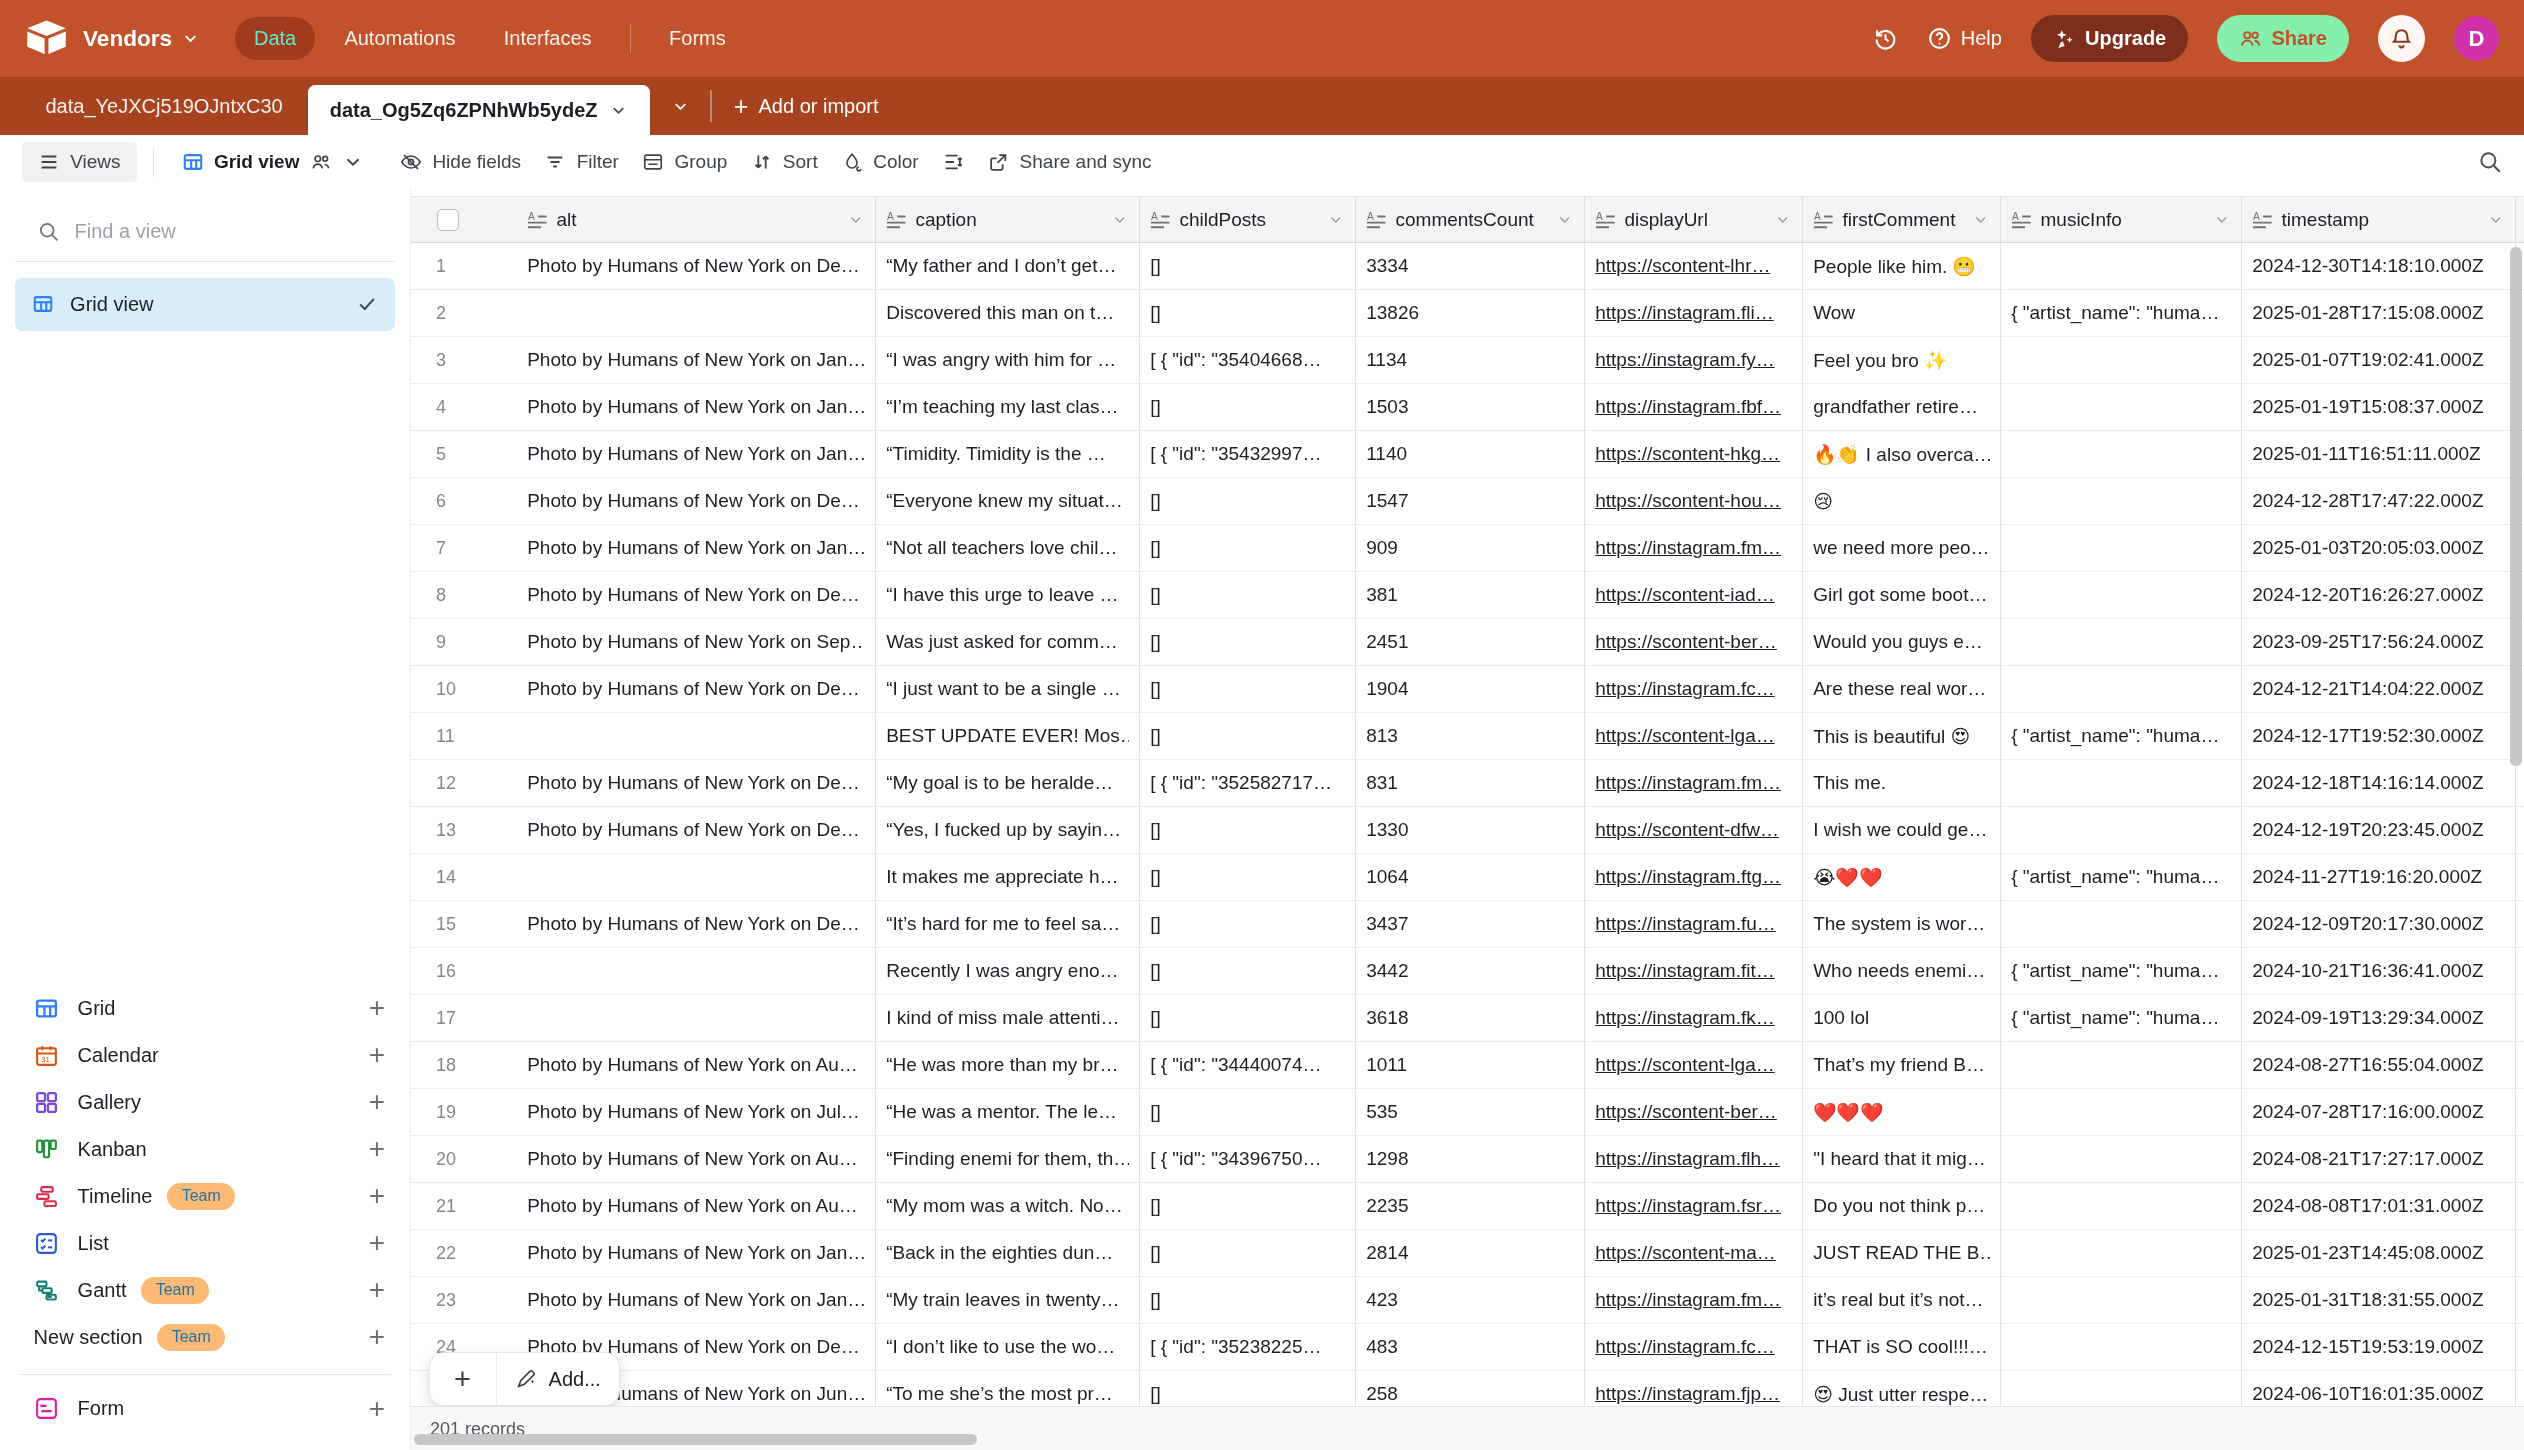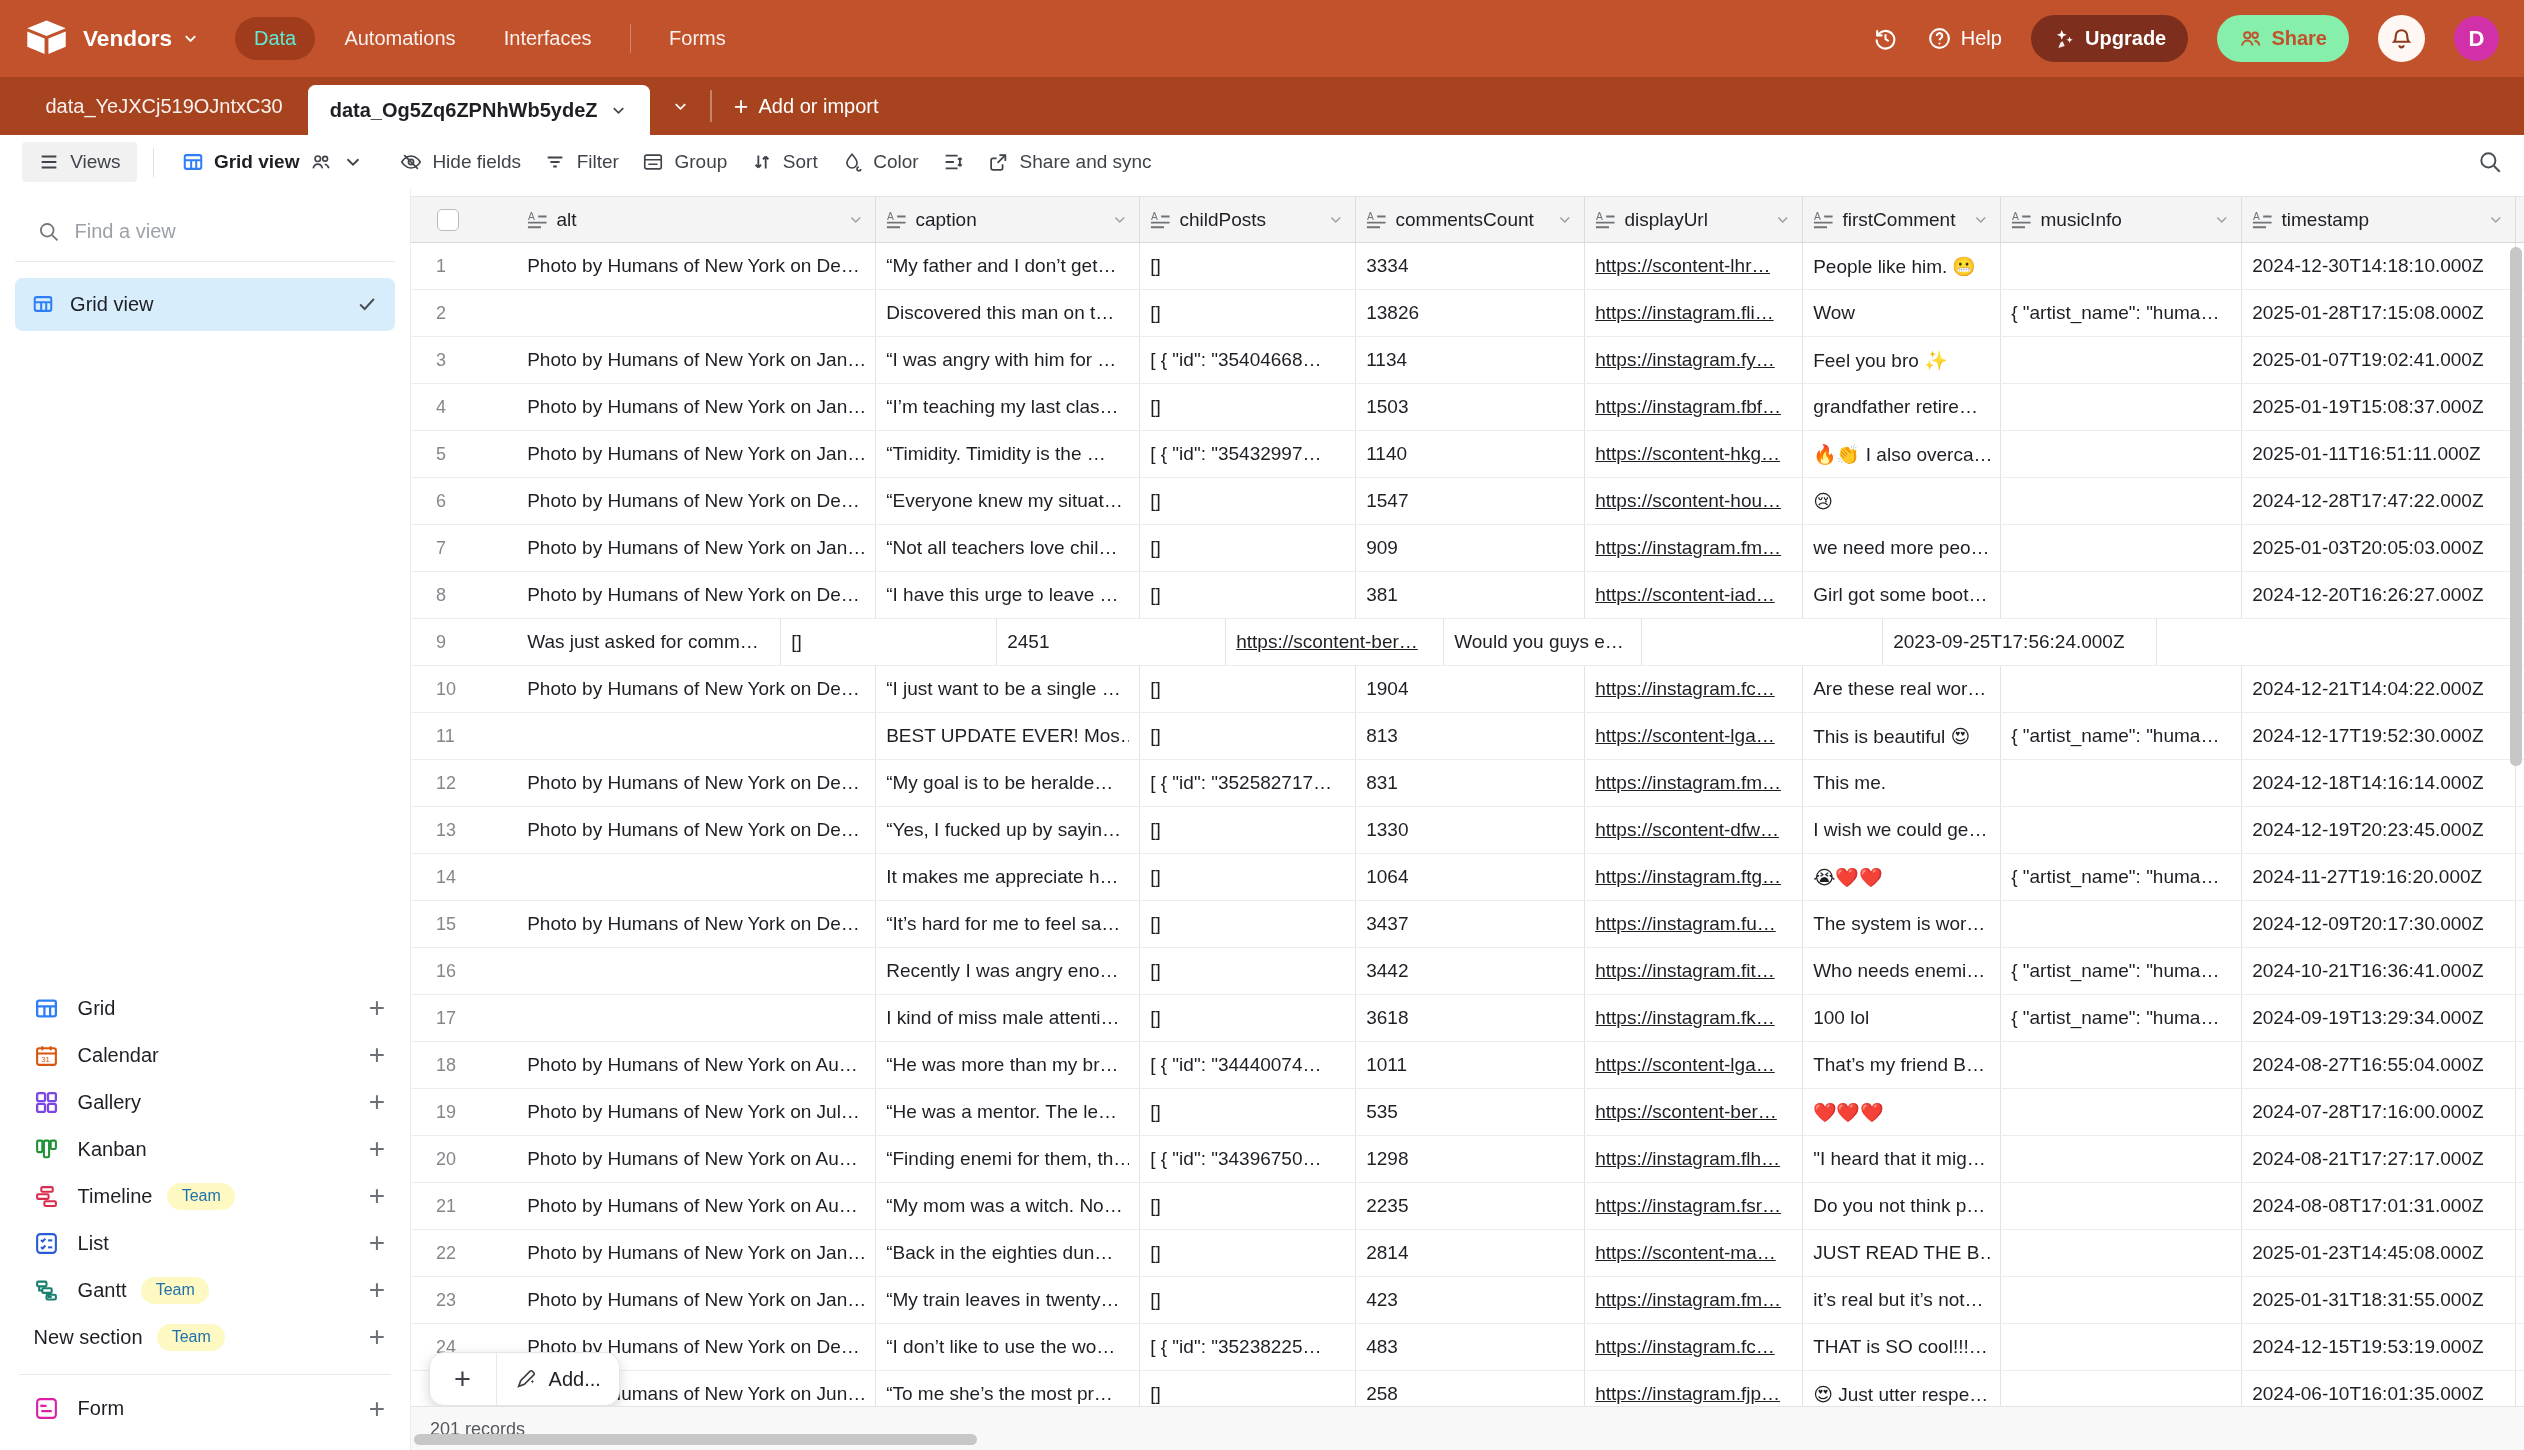--- a/index.html
+++ b/index.html
@@ -76,21 +76,21 @@
   .view-item svg.check { width:22px; height:22px; color:#4A4F55; }
   .sb-spacer { flex:1; }
   .create-head { border-top:1.5px solid #E9E9E9; padding:22px 7.3px 13px 19px;
     display:flex; align-items:center; cursor:pointer; }
   .create-head .label { font-size:21px; font-weight:600; color:#1D1F25; flex:1; }
   .create-head svg { width:20.5px; height:20.5px; color:#4A4F55; }
   .create-item { height:47px; display:flex; align-items:center; padding:0 10.2px 0 19px; cursor:pointer; }
   .create-item .cicon { width:25px; height:25px; margin-right:19px; }
   .create-item .cicon svg { width:25px; height:25px; }
   .create-item .label { font-size:20px; color:#1D1F25; }
-  .badge { margin-left:14.6px; background:#fef9c3; color:#1F72AD; font-size:16px;
+  .badge { margin-left:14.6px; background:#fdba74; color:#1F72AD; font-size:16px;
     padding:4.4px 14.6px; border-radius:730px; }
   .create-item .plus { margin-left:auto; color:#6B6F76; font-size:28px; font-weight:300; }
   .sb-div { border-top:1.5px solid #E9E9E9; margin:13px 4.4px 10.2px 4.4px; }
 
   
   .gridwrap { flex:1; position:relative; padding-top:7.3px; background:#fff; overflow:hidden; }
   .ghead { display:flex; height:47px; background:#F4F4F5; border-bottom:1.5px solid #D8D8D8;
     border-top:1.5px solid #E6E6E6; }
   .hcell { display:flex; align-items:center; font-size:19px; color:#1D1F25;
     border-right:1.5px solid #DDDDDD; padding:0 10.2px; gap:8.8px; cursor:pointer; }
@@ -719,20 +719,23 @@
           </div>
           <div class="gcell c6">
             <span></span>
           </div>
           <div class="gcell c7">
             <span>2024-12-20T16:26:27.000Z</span>
           </div>
         </div>
         <div class="grow">
           <div class="gcell gut rownum">9</div>
+          <div class="gcell c0">
+            <span>Photo by Humans of New York on Sep…</span>
+          </div>
           <div class="gcell c1">
             <span>Was just asked for comm…</span>
           </div>
           <div class="gcell c2">
             <span>[]</span>
           </div>
           <div class="gcell c3">
             <span>2451</span>
           </div>
           <div class="gcell c4 urlcell">

